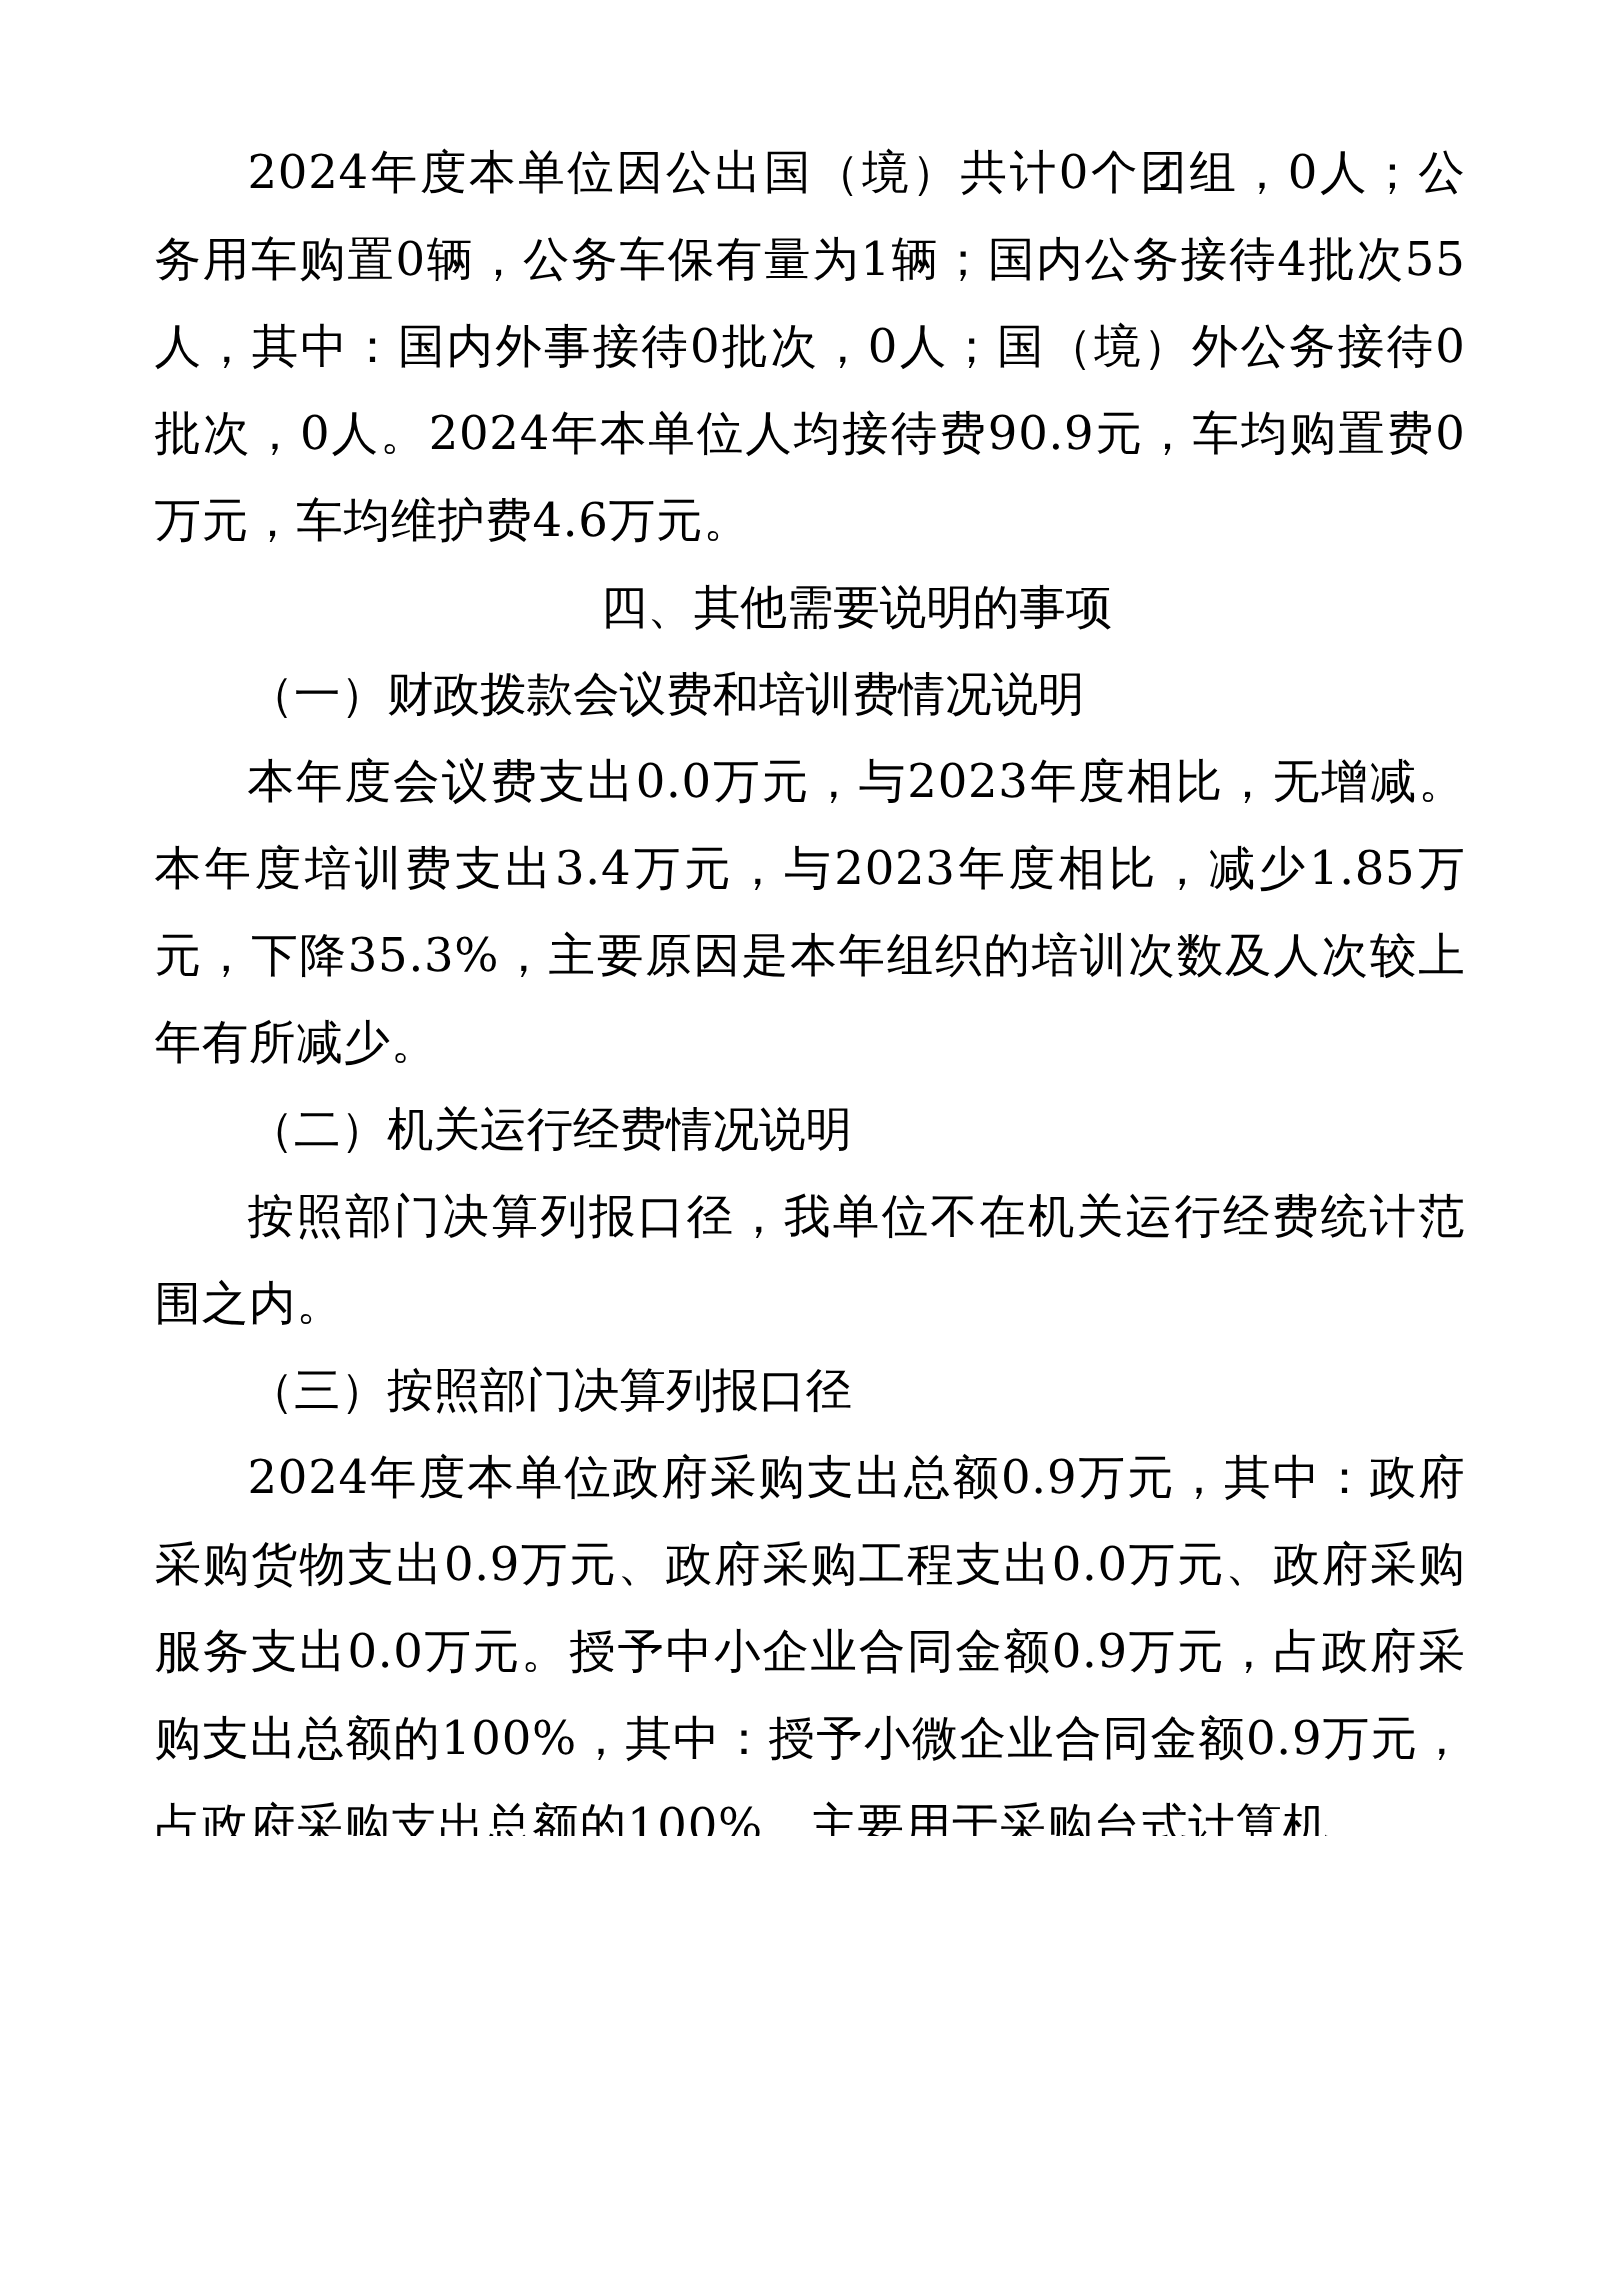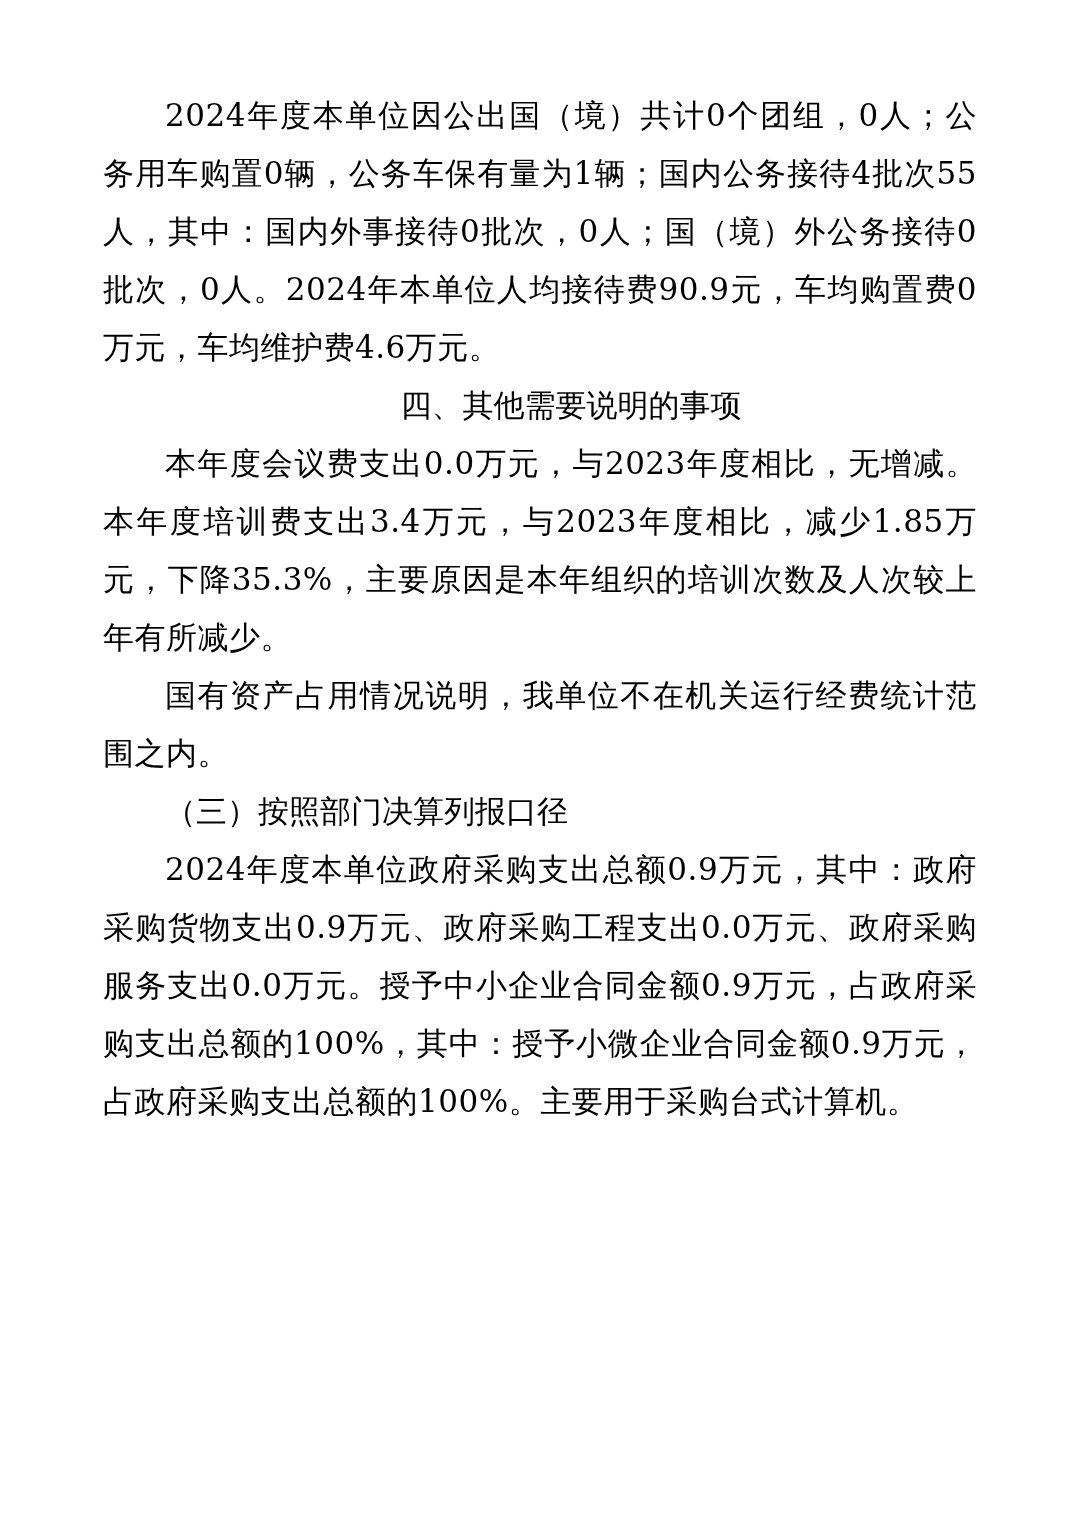--- a/index.html
+++ b/index.html
@@ -57,20 +57,22 @@
     font-family: "DejaVu Serif", "Liberation Serif", serif;
   }
 </style>
 </head>
 <body>
 
 <div class="page">
   <div class="content">
     <p class="body-para">2024年度本单位因公出国（境）共计0个团组，0人；公务用车购置0辆，公务车保有量为1辆；国内公务接待4批次55人，其中：国内外事接待0批次，0人；国（境）外公务接待0批次，0人。2024年本单位人均接待费90.9元，车均购置费0万元，车均维护费4.6万元。</p>
     <h2 class="heading-l1">四、其他需要说明的事项</h2>
+    <h3 class="heading-l2">（一）财政拨款会议费和培训费情况说明</h3>
     <p class="body-para">本年度会议费支出0.0万元，与2023年度相比，无增减。本年度培训费支出3.4万元，与2023年度相比，减少1.85万元，下降35.3%，主要原因是本年组织的培训次数及人次较上年有所减少。</p>
-    <p class="body-para">国有资产占用情况说明，我单位不在机关运行经费统计范围之内。</p>
+    <h3 class="heading-l2">（二）机关运行经费情况说明</h3>
+    <p class="body-para">按照部门决算列报口径，我单位不在机关运行经费统计范围之内。</p>
     <h3 class="heading-l2">（三）按照部门决算列报口径</h3>
     <p class="body-para">2024年度本单位政府采购支出总额0.9万元，其中：政府采购货物支出0.9万元、政府采购工程支出0.0万元、政府采购服务支出0.0万元。授予中小企业合同金额0.9万元，占政府采购支出总额的100%，其中：授予小微企业合同金额0.9万元，占政府采购支出总额的100%。主要用于采购台式计算机。</p>
   </div>
 
   <div class="page-number">6</div>
 </div>
 
 </body></html>

